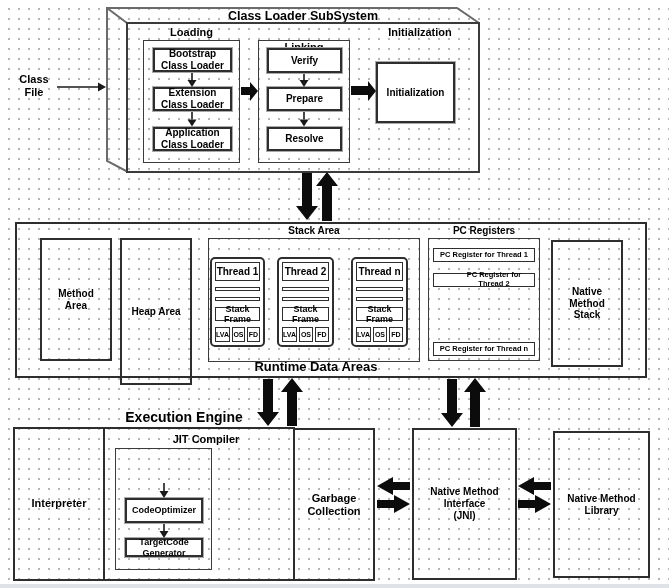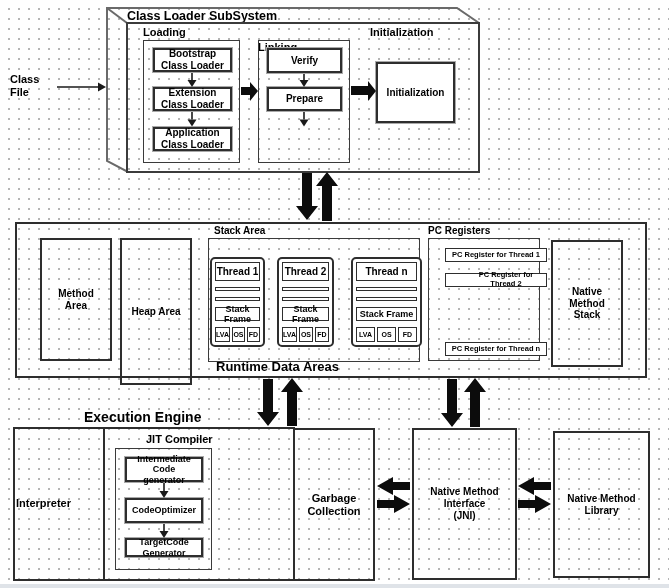--- a/index.html
+++ b/index.html
@@ -8,30 +8,30 @@
     background:#fff;
     background-image:radial-gradient(#b5b5b5 0.8px, transparent 0.95px);
     background-size:10px 10px;background-position:4px 4px;
     font-family:"Liberation Sans",sans-serif;font-weight:bold;color:#000;
   }
   .box{position:absolute;box-sizing:border-box;border:2px solid #2e2e2e;
        display:flex;align-items:center;justify-content:center;
        text-align:center;white-space:pre-line;line-height:1.18;}
   .grp{border:1.5px solid #3b3b3b;}
   .leaf{background:#fff;box-shadow:0 0 0 1px #a9a9a9;}
-  .lbl{position:absolute;white-space:pre-line;line-height:1.15;}
+  .lbl{position:absolute;text-align:center;white-space:pre-line;line-height:1.15;}
   .thread{position:absolute;box-sizing:border-box;border:2px solid #2e2e2e;border-radius:5px;
           background:#fff;display:flex;flex-direction:column;gap:6px;padding:3px;}
   .tcell{box-sizing:border-box;border:1.5px solid #2e2e2e;background:#fff;
          display:flex;align-items:center;justify-content:center;text-align:center;}
   .trow{display:flex;gap:2px;height:15px;}
   .trow .tcell{flex:1;font-size:7px;}
   .pcitem{position:absolute;box-sizing:border-box;left:4px;width:102px;height:14px;
           border:1.5px solid #2e2e2e;background:#fff;
-          display:flex;align-items:center;justify-content:center;font-size:7.5px;margin-left:12px;}.fs9{font-size:9px}.fs10{font-size:10px}
+          display:flex;align-items:center;justify-content:center;font-size:7.5px;}.fs9{font-size:9px}.fs10{font-size:10px}
   .fs11{font-size:11px}.fs12{font-size:12.5px}.fs13{font-size:13px}.fs14{font-size:14px}
   svg.overlay{position:absolute;left:0;top:0;pointer-events:none;}
   .bottomstrip{position:absolute;left:0;top:584px;width:669px;height:4px;background:#dfe3e8;}
 </style>
 </head>
 <body>
 
 <div class="stage">
 
   <div class="lbl fs12" style="left:127px;top:9px;width:352px;">Class Loader SubSystem</div>
@@ -44,20 +44,21 @@
   <div class="box leaf fs10" style="left:153px;top:48px;width:79px;height:24px;">Bootstrap
 Class Loader</div>
   <div class="box leaf fs10" style="left:153px;top:87px;width:79px;height:24px;">Extension
 Class Loader</div>
   <div class="box leaf fs10" style="left:153px;top:127px;width:79px;height:24px;">Application
 Class Loader</div>
 
   <div class="box grp" style="left:258px;top:40px;width:92px;height:123px;"></div>
   <div class="box leaf fs10" style="left:267px;top:48px;width:75px;height:25px;">Verify</div>
   <div class="box leaf fs10" style="left:267px;top:87px;width:75px;height:24px;">Prepare</div>
+  <div class="box leaf fs10" style="left:267px;top:127px;width:75px;height:24px;">Resolve</div>
 
   <div class="box leaf fs10" style="left:376px;top:62px;width:79px;height:61px;">Initialization</div>
 
   <div class="lbl fs11" style="left:10px;top:73px;width:48px;">Class
 File</div>
 
   <div class="box" style="left:15px;top:222px;width:632px;height:156px;"></div>
   <div class="lbl fs13" style="left:216px;top:360px;width:200px;">Runtime Data Areas</div>
 
   <div class="box fs10" style="left:40px;top:238px;width:72px;height:123px;">Method
@@ -84,21 +85,21 @@
     <div class="tcell" style="flex:1;"></div>
     <div class="tcell" style="flex:1.2;"></div>
     <div class="tcell fs9" style="height:14px;">Stack Frame</div>
     <div class="trow">
       <div class="tcell">LVA</div>
       <div class="tcell">OS</div>
       <div class="tcell">FD</div>
     </div>
   </div>
 
-  <div class="thread" style="left:351px;top:257px;width:71px;height:90px;">
+  <div class="thread" style="left:351px;top:257px;width:57px;height:90px;">
     <div class="tcell fs10" style="height:19px;">Thread n</div>
     <div class="tcell" style="flex:1;"></div>
     <div class="tcell" style="flex:1.2;"></div>
     <div class="tcell fs9" style="height:14px;">Stack Frame</div>
     <div class="trow">
       <div class="tcell">LVA</div>
       <div class="tcell">OS</div>
       <div class="tcell">FD</div>
     </div>
   </div>
@@ -113,22 +114,20 @@
   <div class="box fs10" style="left:551px;top:240px;width:72px;height:127px;">Native
 Method
 Stack</div>
 
   <div class="lbl fs14" style="left:84px;top:409px;width:200px;">Execution Engine</div>
   <div class="box" style="left:13px;top:427px;width:282px;height:154px;"></div>
   <div class="lbl fs11" style="left:16px;top:497px;width:86px;">Interpreter</div>
 
   <div class="lbl fs11" style="left:146px;top:433px;width:120px;">JIT Compiler</div>
   <div class="box grp" style="left:115px;top:448px;width:97px;height:122px;"></div>
-  <div class="box leaf fs9" style="left:125px;top:457px;width:78px;height:25px;">Intermediate Code
-generator</div>
   <div class="box leaf fs9" style="left:125px;top:498px;width:78px;height:25px;">CodeOptimizer</div>
   <div class="box leaf fs9" style="left:125px;top:538px;width:78px;height:19px;">TargetCode
 Generator</div>
 
 
   <div class="box fs11" style="left:293px;top:428px;width:82px;height:153px;">Garbage
 Collection</div>
   <div class="box fs10" style="left:412px;top:428px;width:105px;height:152px;">Native Method
 Interface
 (JNI)</div>

